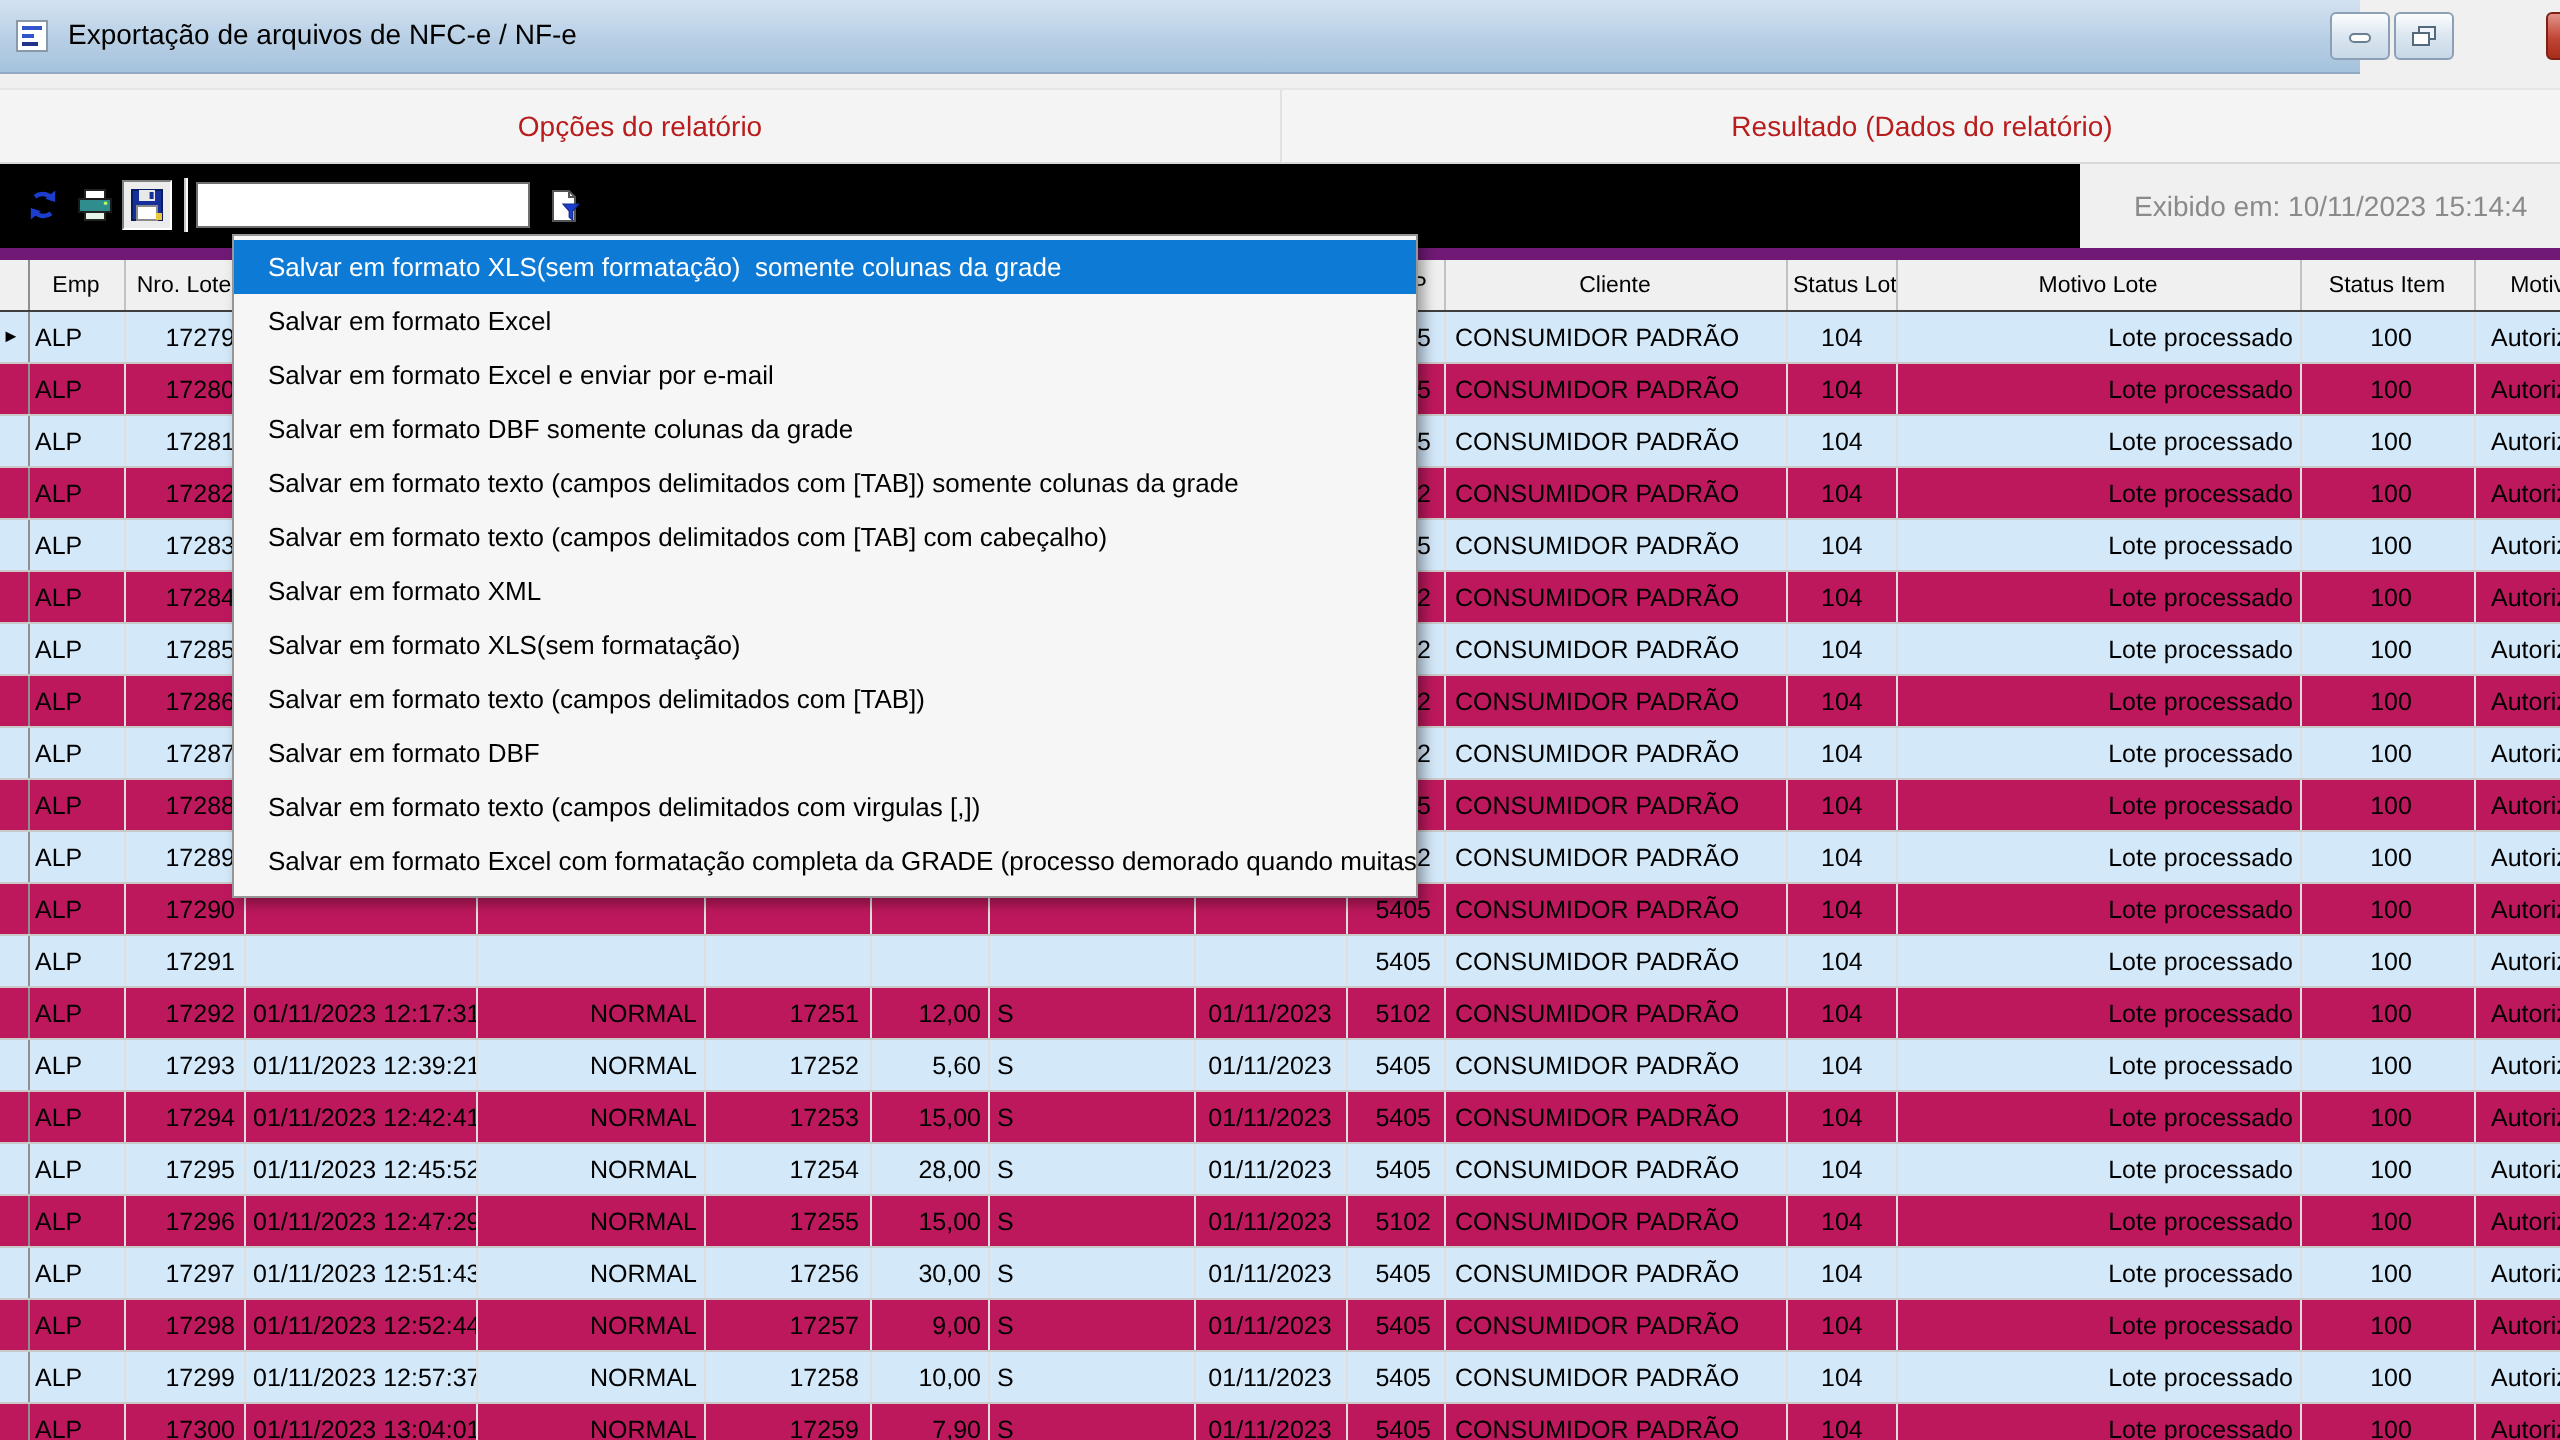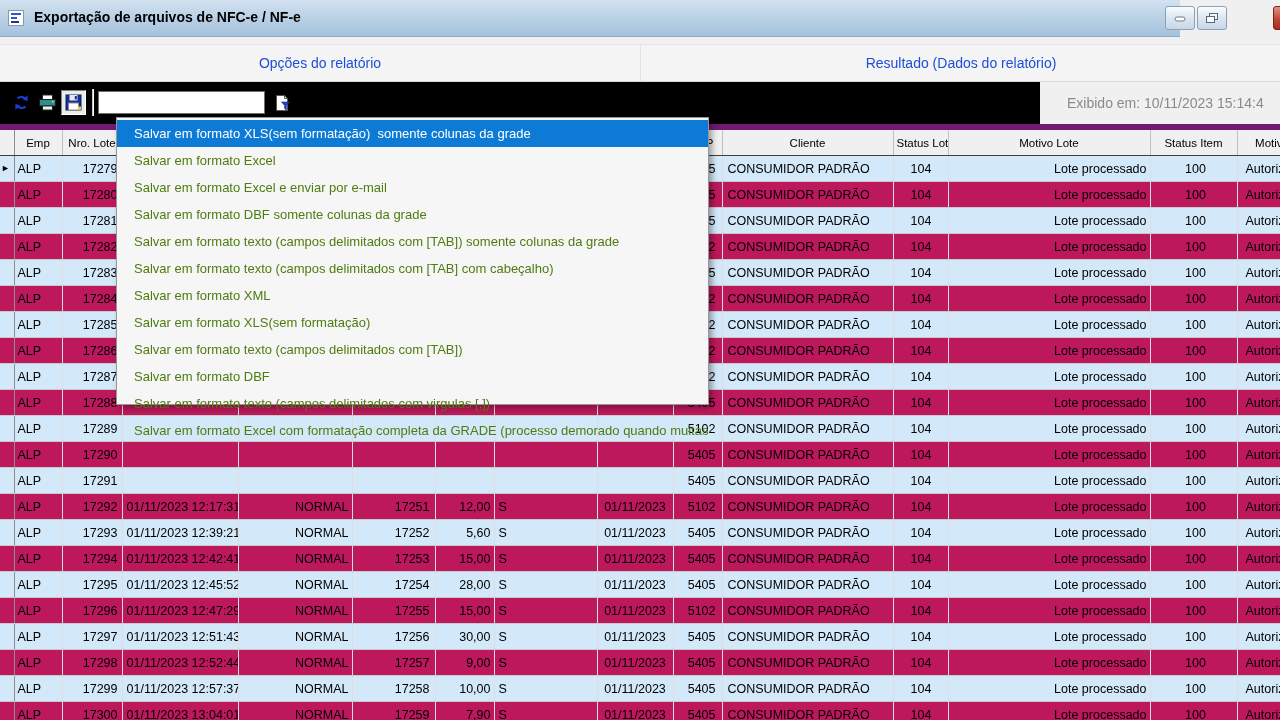--- a/index.html
+++ b/index.html
@@ -3,33 +3,33 @@
 <meta charset="utf-8">
 <style>
   html,body{margin:0;padding:0}
   body{
     width:1280px;height:720px;overflow:hidden;position:relative;
     background:#f0f0f0;font-family:"Liberation Sans",sans-serif;color:#000;
   }
   
   .titlebar{position:absolute;left:0;top:0;width:1180px;height:36px;
     background:linear-gradient(#d3e2f1,#b7cfe5 55%,#a5c2dc);
-    border-bottom:1px solid #8fa9c2;font-weight:bold;}
+    border-bottom:1px solid #8fa9c2;}
   .app-icon{position:absolute;left:7px;top:9px;width:18px;height:18px}
   .win-title{position:absolute;left:34px;top:9px;font-size:14px;white-space:pre}
   .winbtn{position:absolute;top:6px;width:30px;height:24px;border:1px solid #8ba0b5;border-radius:3px;
     background:linear-gradient(#fbfdfe,#dbe6f0 50%,#c8d8e7);
     display:flex;align-items:center;justify-content:center;box-sizing:border-box;padding:0;cursor:default}
   .winbtn.min{left:1165px}
   .winbtn.rest{left:1197px}
   .winbtn.close{left:1273px;width:42px;background:linear-gradient(#e2938a,#c14635 55%,#a62c1c);border-color:#7c2114}
   
   .tabstrip{position:absolute;left:0;top:44px;width:1280px;height:38px;background:#f4f4f4;
     border-top:1px solid #e6e6e6;border-bottom:1px solid #d9d9d9;box-sizing:border-box}
-  .tab{position:absolute;top:0;height:36px;line-height:36px;text-align:center;font-size:14px;color:#1d4ed8;white-space:pre}
+  .tab{position:absolute;top:0;height:36px;line-height:36px;text-align:center;font-size:14px;color:#b91c1c;white-space:pre}
   .tab.left{left:0;width:640px}
   .tab.right{left:640px;width:640px;border-left:1px solid #e2e2e2}
   
   .toolbar{position:absolute;left:0;top:82px;width:1040px;height:42px;background:#000000}
   .tbtn{position:absolute;top:8px;width:25px;height:25px;display:flex;align-items:center;justify-content:center;
     background:transparent;border:1px solid transparent;padding:0;box-sizing:border-box}
   .tbtn.refresh{left:9px}
   .tbtn.print{left:35px}
   .tbtn.save{left:61px;border-color:#808080 #ffffff #ffffff #808080;background:#ececec}
   .tsep{position:absolute;left:92px;top:7px;width:0;height:27px;border-left:1px solid #c6c6c6;border-right:1px solid #fdfdfd}
@@ -57,24 +57,24 @@
   td:nth-child(7){text-align:right;padding-right:3px}
   td:nth-child(8){text-align:left;padding-left:4px}
   td:nth-child(9){text-align:center}
   td:nth-child(10){text-align:right;padding-right:6px}
   td:nth-child(11){text-align:left;padding-left:5px}
   td:nth-child(12){text-align:left;padding-left:17px}
   td:nth-child(13){text-align:right;padding-left:6px}
   td:nth-child(14){text-align:center;padding-left:7px}
   td:nth-child(15){text-align:left;padding-left:8px}
   
-  .menu{position:absolute;left:116px;top:117px;width:593px;height:288px;box-sizing:border-box;
+  .menu{position:absolute;left:116px;top:117px;width:593px;height:332px;box-sizing:border-box;
     background:#f6f6f6;border:1px solid #979797;box-shadow:3px 3px 6px rgba(0,0,0,.35);
     padding-top:2px;z-index:10}
-  .mitem{height:27px;line-height:27px;padding-left:17px;font-size:13px;color:#4d7c0f;white-space:pre;overflow:hidden}
+  .mitem{height:27px;line-height:27px;padding-left:17px;font-size:13px;color:#000000;white-space:pre;overflow:hidden}
   .mitem.sel{background:#0d7ad6;color:#fff}
 </style>
 </head>
 <body>
 
 <div class="titlebar">
   <span class="app-icon">
     <svg width="18" height="18" viewBox="0 0 18 18">
       <rect x="1.5" y="1.5" width="15" height="15" fill="#ffffff" stroke="#8899aa"></rect>
       <rect x="4" y="4" width="10" height="2" fill="#3355cc"></rect>

